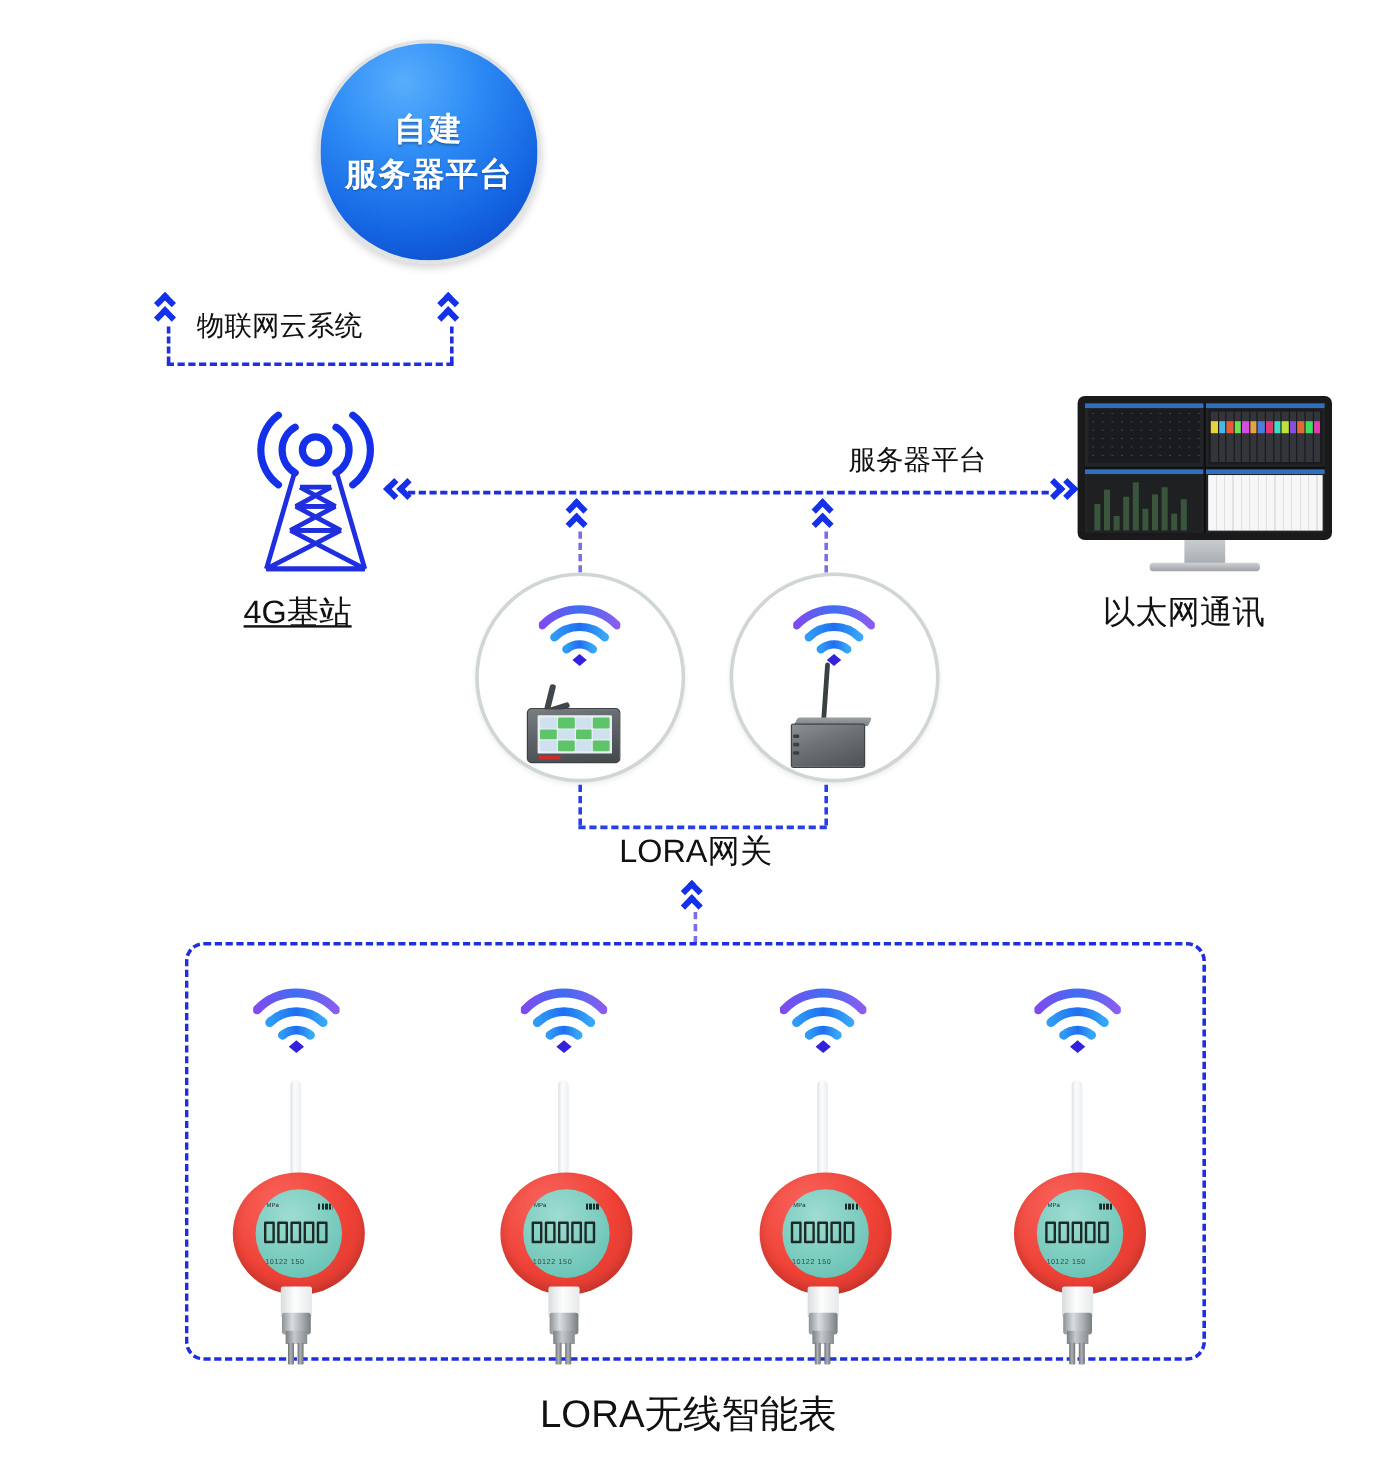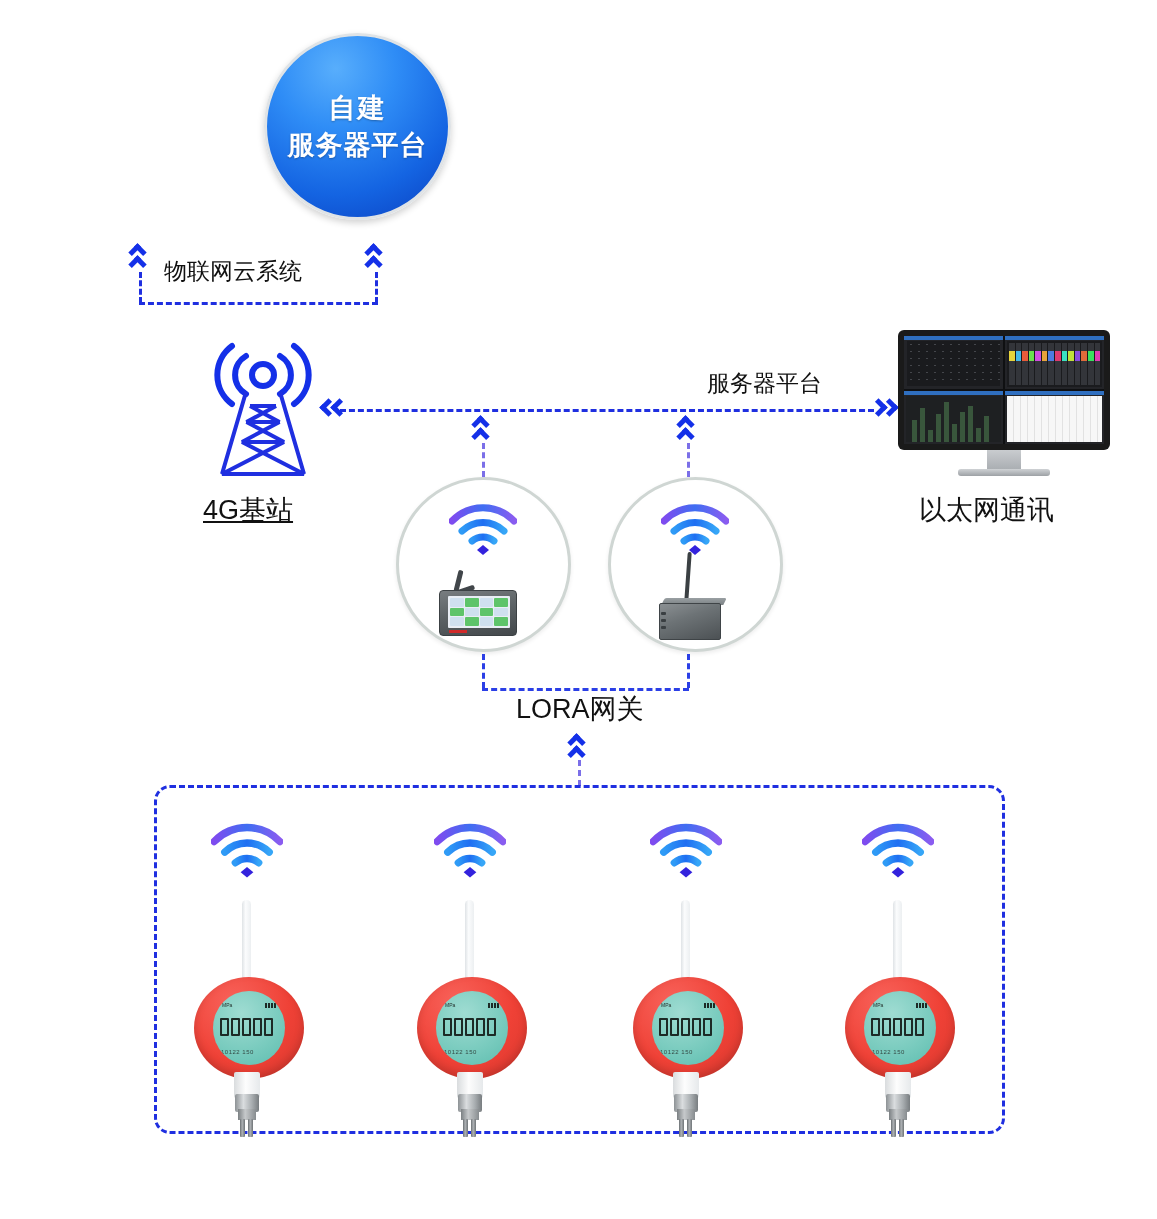--- a/index.html
+++ b/index.html
@@ -541,14 +541,15 @@
     </div>
     <div class="stem"></div>
     <div class="nut"></div>
     <div class="hex"></div>
     <div class="pins">
         <i></i>
         <i></i>
       </div>
   </div>
 
+  <div class="lbl" id="lbl-meters">LORA无线智能表</div>
 
 </div>
 
 </body></html>

